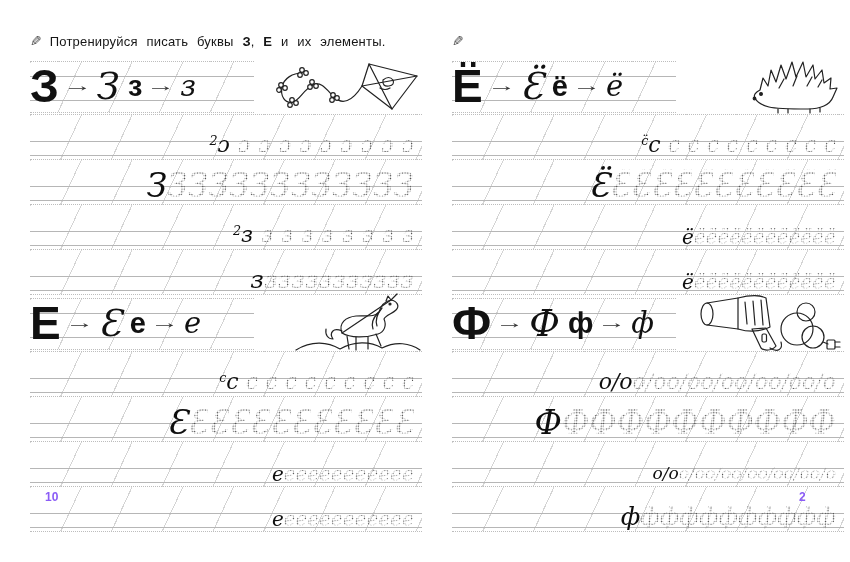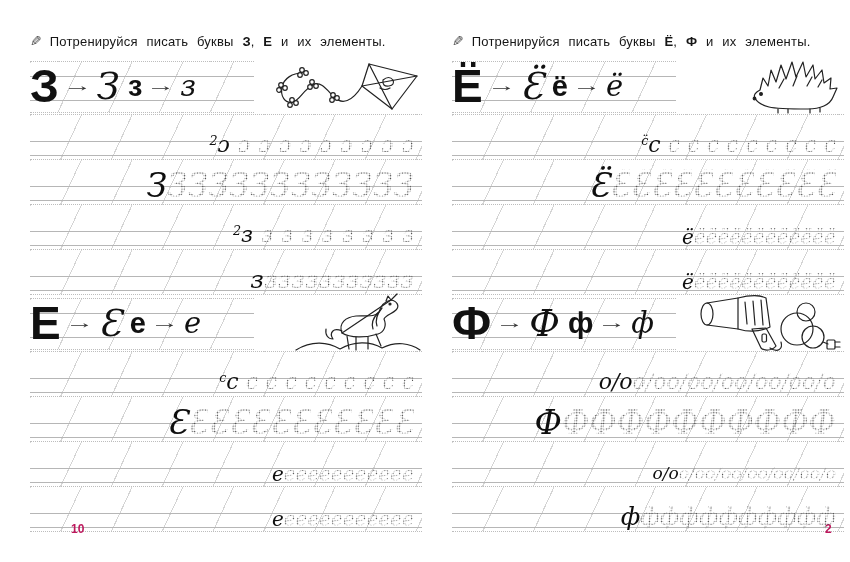--- a/index.html
+++ b/index.html
@@ -51,21 +51,21 @@
   .k-small-tall .unit{font-size:25px;}
   .k-element .unit{font-size:22px;}
   .k-element-small .unit{font-size:17px;}
   .ep0{font-size:.58em;position:relative;top:-.55em;}
   .example{color:#0e0e0e;}
   .trace{color:transparent;
          background-image:radial-gradient(circle,#414141 .75px,rgba(0,0,0,0) .95px);
          background-size:2.7px 2.7px;
          -webkit-background-clip:text;background-clip:text;}
 
-  .pagenum{position:absolute;top:522px;font-size:12px;font-weight:700;color:#be185d;margin-left:26px;}
+  .pagenum{position:absolute;top:490px;font-size:12px;font-weight:700;color:#8b5cf6;}
   #pn-0{left:45px;}
   #pn-1{left:799px;}
 </style>
 </head>
 <body>
 
 <div class="sheet">
 
   <div class="page" id="page-0">
     <div class="instruction">
@@ -257,21 +257,20 @@
               </div>
             </div>
           </div>
         </div>
       </div>
   </div>
 
   <div class="page" id="page-1">
     <div class="instruction">
       <span class="pencil">✎</span>
-      <span class="instr-text"><span>Потренируйся писать буквы</span> <b>Ё</b><span>,</span> <b>Ф</b> <span>и их элементы.</span></span>
     </div>
     <div class="sections" id="sections-1">
         <div>
           <div class="heading">
             <div class="hrule"></div>
             <span class="print-big">Ё</span>
             <span class="harrow">→</span>
             <span class="cursive cursive-big">Ɛ̈</span>
             <span class="print-small">ё</span>
             <span class="harrow">→</span>

